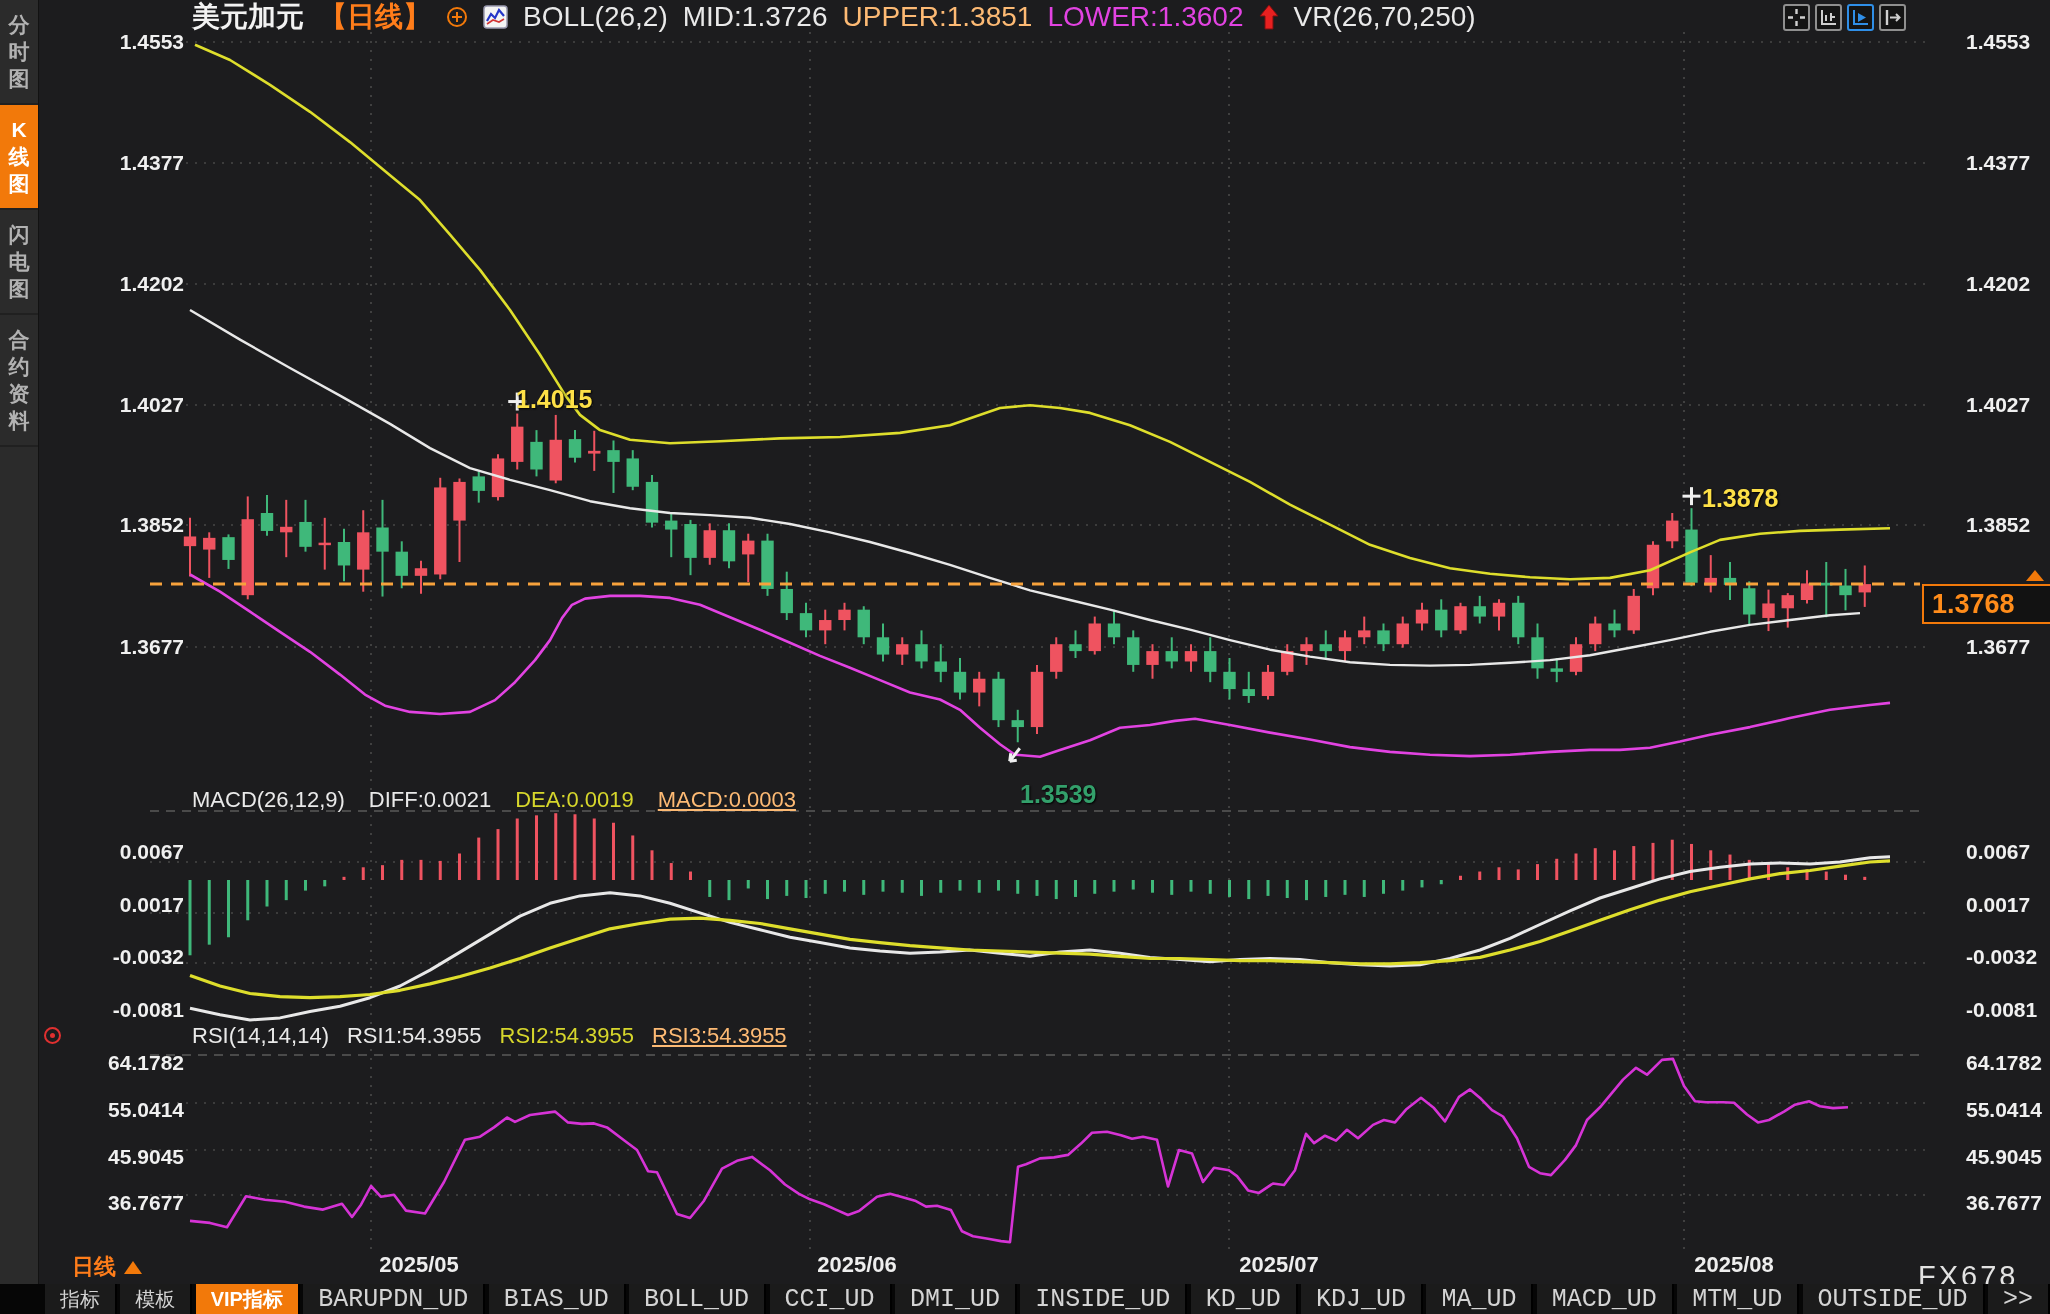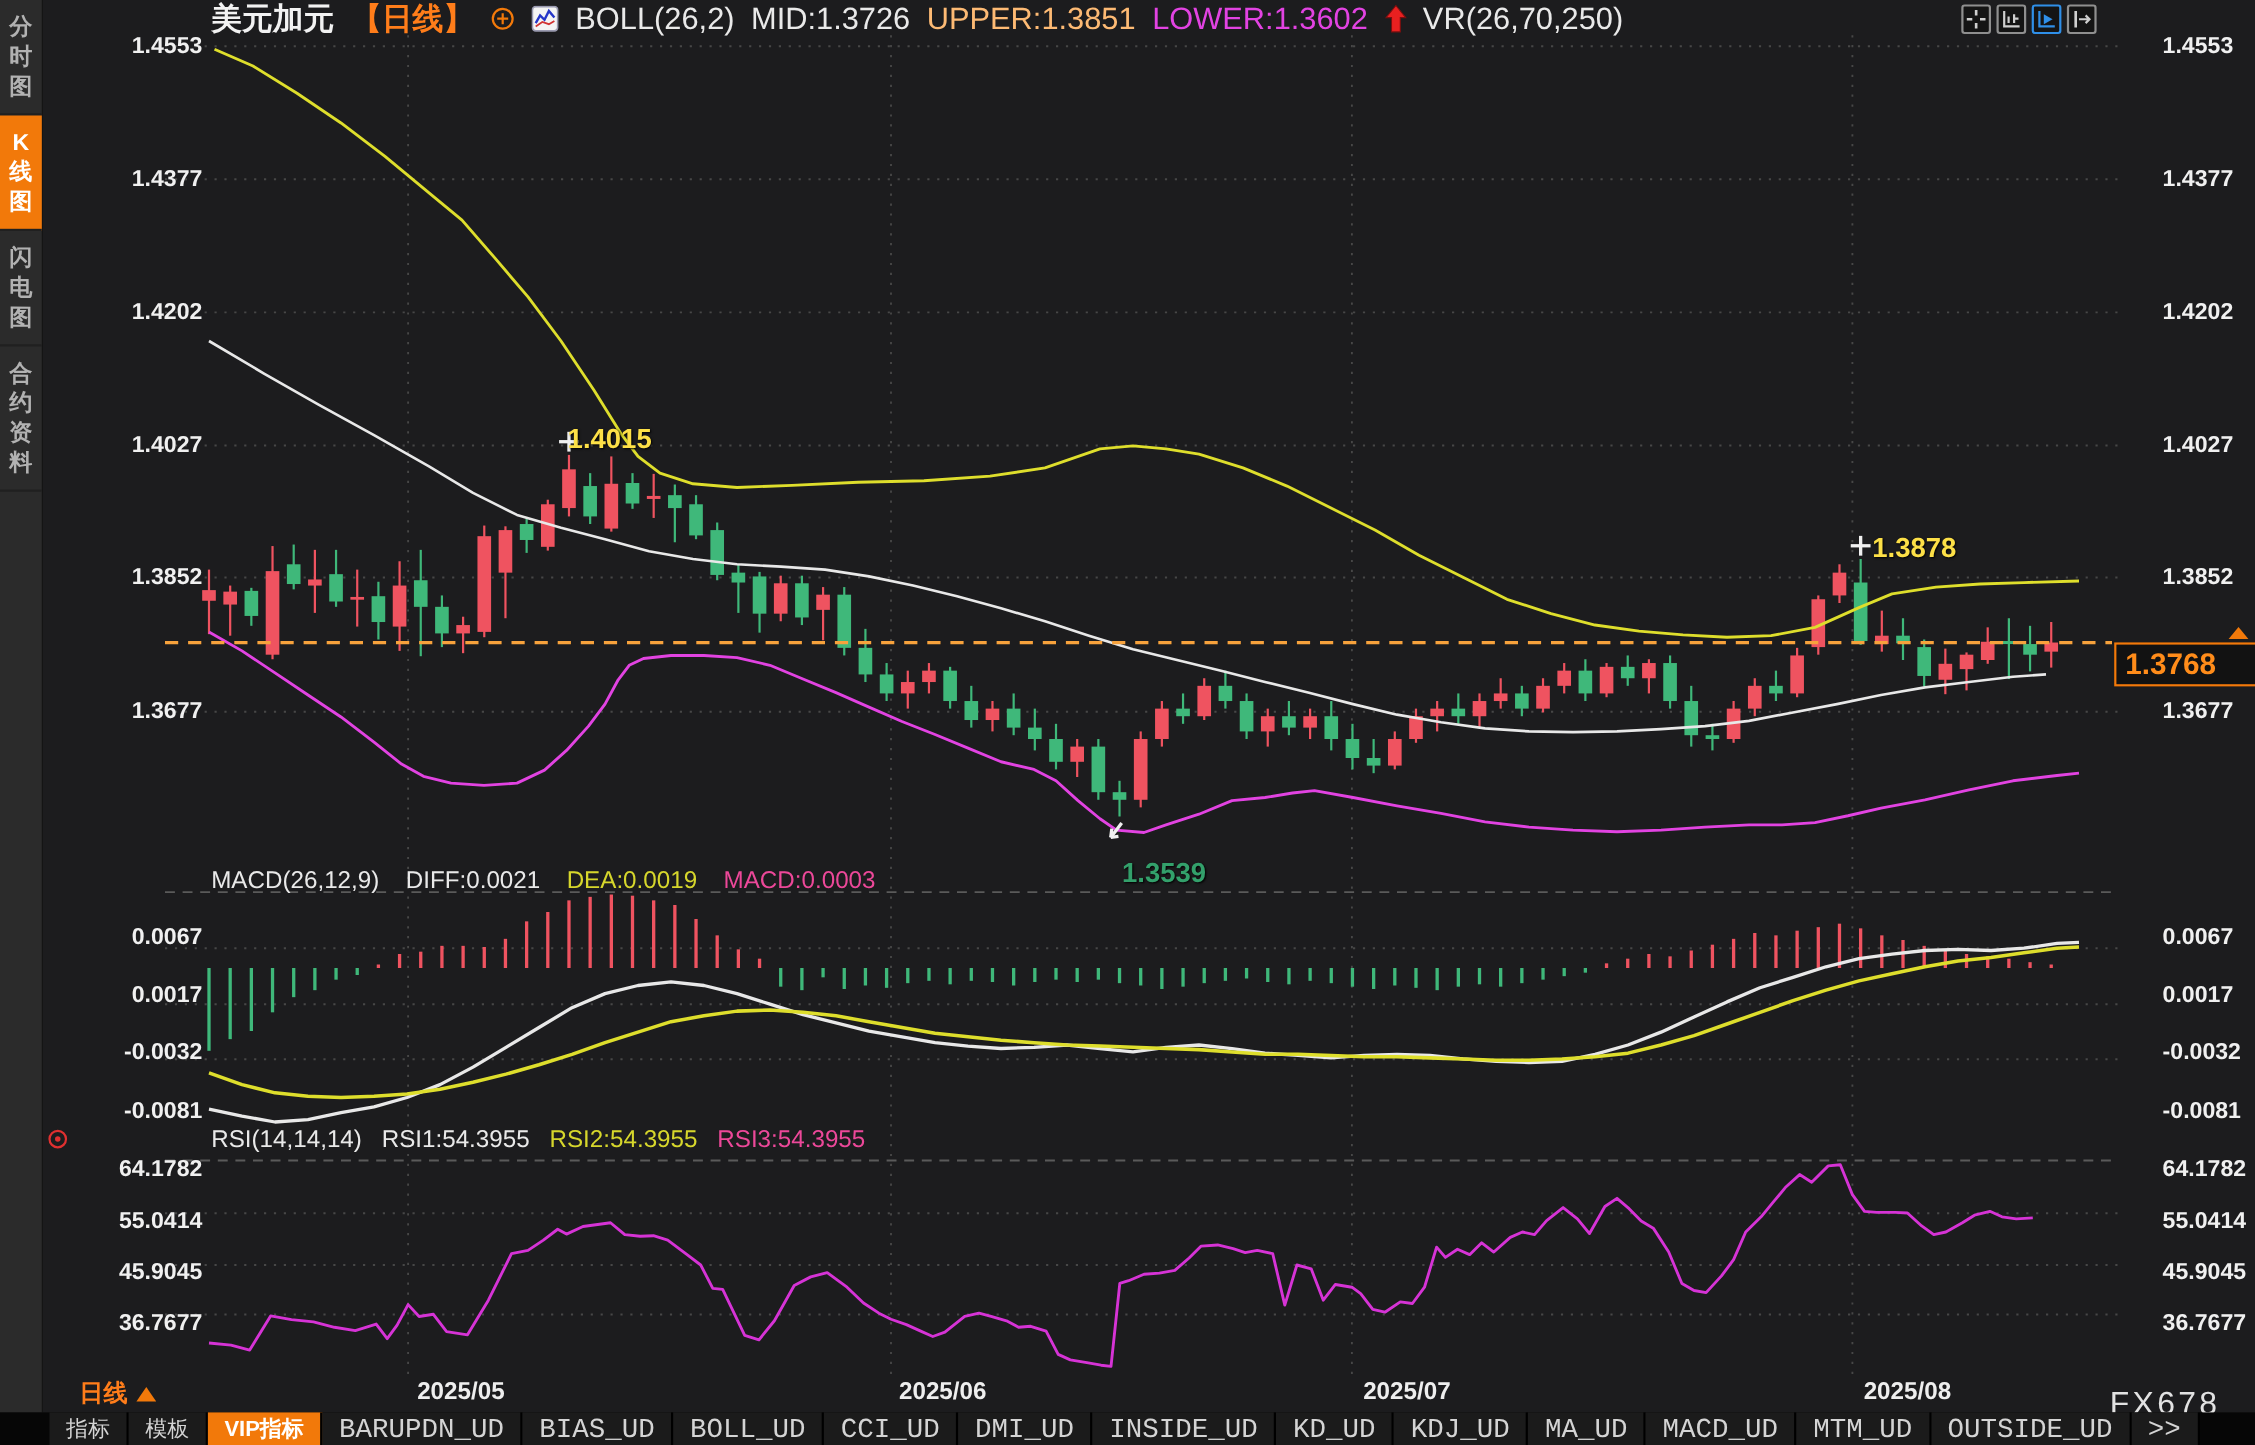--- a/index.html
+++ b/index.html
@@ -15,37 +15,37 @@
   .hdr .sym{font-weight:700;color:#f2f2f2;}
   .hdr .per{color:#ff7d1a;font-weight:700;}
   .hdr .up{color:#fdba74;}
   .hdr .lo{color:#e243e2;}
   .toolbar{position:absolute;left:1783px;top:4px;display:flex;gap:5px;}
   .tbtn{width:27px;height:27px;border:2px solid #8f8f8f;border-radius:3px;background:#141414;
         display:flex;align-items:center;justify-content:center;box-sizing:border-box;cursor:pointer;}
   .tbtn.active{border-color:#2f8fe8;}
   .subhdr{position:absolute;height:26px;display:flex;align-items:center;gap:18px;white-space:nowrap;}
   .subhdr span{font-size:22px;color:#e9e9e9;}
-  .subhdr .c2{color:#d6d62c;} .subhdr .c3{color:#ec4899;}
+  .subhdr .c2{color:#d6d62c;} .subhdr .c3{color:#fdba74;text-decoration:underline;}
   .axis-label{position:absolute;font-size:21px;font-weight:600;color:#f0f0f0;transform:translateY(-50%);white-space:nowrap;}
   .axis-left{left:0;width:184px;text-align:right;}
   .axis-right{left:1966px;text-align:left;}
   .month-label{position:absolute;top:1252px;transform:translateX(-50%);font-size:22px;font-weight:700;color:#eeeeee;}
   .ann{position:absolute;font-size:25px;font-weight:700;text-shadow:1px 1px 2px #000;}
   .ann-red{color:#fde047;} .ann-green{color:#33a06b;}
   .price-box{position:absolute;left:1922px;top:584px;width:124px;height:36px;border:2px solid #f2790a;
              background:#121212;color:#ff8c1a;font-size:27px;font-weight:700;display:flex;align-items:center;
              padding-left:8px;box-sizing:content-box;}
   .price-tri{position:absolute;left:2026px;top:570px;width:0;height:0;
              border-left:9px solid transparent;border-right:9px solid transparent;border-bottom:11px solid #f2790a;}
   .period-bl{position:absolute;left:72px;top:1252px;font-size:22px;font-weight:700;color:#ff7d1a;display:flex;align-items:center;gap:8px;cursor:pointer;}
   .period-bl .tri{width:0;height:0;border-left:9px solid transparent;border-right:9px solid transparent;border-bottom:13px solid #f2790a;}
   .watermark{position:absolute;left:1918px;top:1260px;font-size:29px;color:#e2e2e2;letter-spacing:3px;}
   .footer{position:absolute;left:0;top:1284px;width:2050px;height:30px;background:#060606;display:flex;
-          padding-left:45px;box-sizing:border-box;}
+          padding-left:45px;box-sizing:border-box;justify-content:space-between;}
   .ftab{height:30px;line-height:31px;padding:0 15px;background:#1b1b1b;border-right:2px solid #000;
         color:#d4d4d4;font-size:25px;font-family:"Liberation Mono","DejaVu Sans Mono",monospace;cursor:pointer;white-space:nowrap;}
   .ftab.cn{font-family:"Liberation Sans",sans-serif;font-size:20px;}
   .ftab.active{background:#f2790a;color:#fff;font-weight:700;}
   .rsi-dot{position:absolute;left:44px;top:1027px;width:17px;height:17px;border:2px solid #e03030;border-radius:50%;
            box-sizing:border-box;}
   .rsi-dot::after{content:"";position:absolute;left:4px;top:4px;width:5px;height:5px;background:#e03030;border-radius:50%;}
   svg.canvas{position:absolute;left:0;top:0;}
 </style>
 </head>

